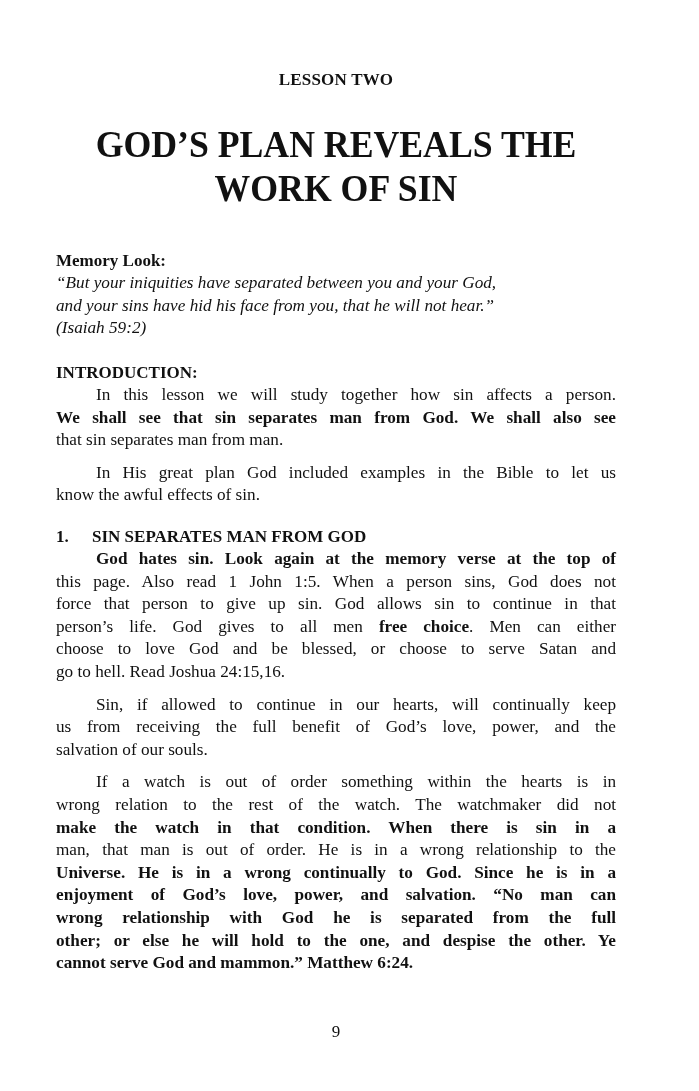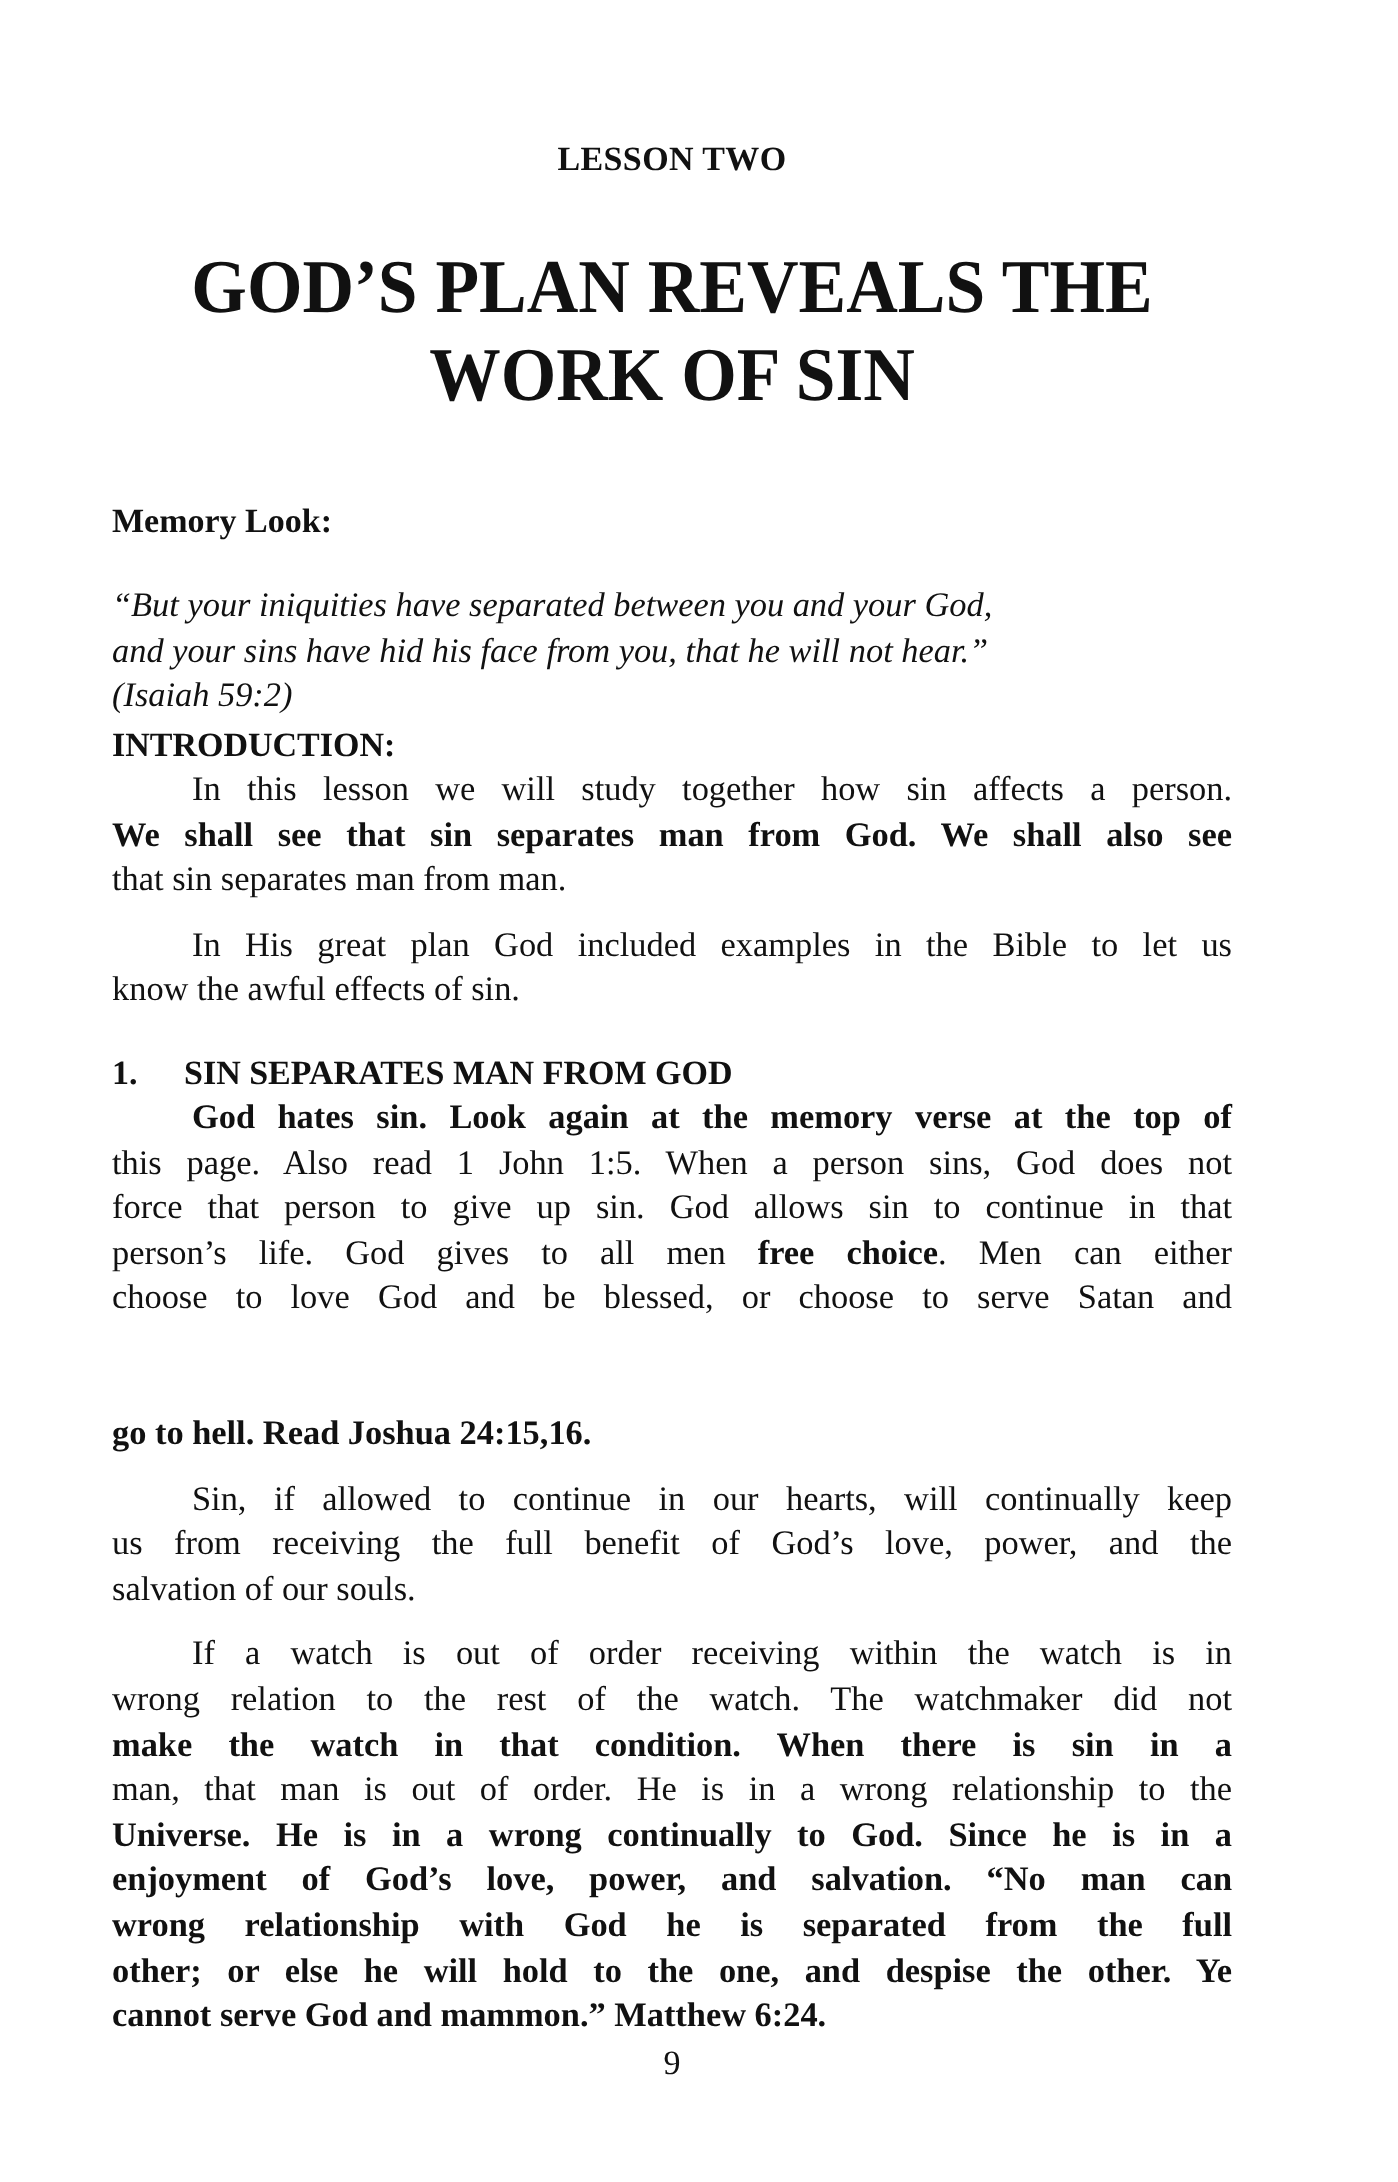--- a/index.html
+++ b/index.html
@@ -13,21 +13,21 @@
     position: absolute; top: 70px; left: 0; width: 560px; text-align: center;
     font-family: "Liberation Serif", serif; font-weight: bold; font-size: 17px; letter-spacing: 0.2px;
   }
   .title {
     position: absolute; top: 122px; left: -20px; width: 600px; text-align: center;
     font-family: "Liberation Serif", serif; font-weight: bold; font-size: 38px; line-height: 44px;
     transform: scaleX(0.94); transform-origin: center;
   }
   .block { position: absolute; left: 0; width: 560px; }
   .heading { font-family: "Liberation Serif", serif; font-weight: bold; font-size: 17px; line-height: 22px; }
-  .italic { font-family: "Liberation Serif", serif; font-style: italic; font-size: 17.2px; line-height: 22.6px; margin-top: 20px; }
+  .italic { font-family: "Liberation Serif", serif; font-style: italic; font-size: 17.2px; line-height: 22.6px; }
   .para { font-family: "Liberation Serif", serif; font-size: 17.2px; line-height: 22.6px; text-align: justify; text-align-last: left; }
   .para .line { display: block; white-space: nowrap; text-align-last: justify; }
   .para .line.last { text-align-last: left; }
   .indent { padding-left: 40px; }
   .bold-inline { font-weight: bold; }
   .heavy { font-weight: 600; }
   .num { display: inline-block; width: 36px; }
   .page-number { position: absolute; top: 1022px; left: 0; width: 560px; text-align: center; font-family: "Liberation Serif", serif; font-size: 17px; }
 </style>
 </head>
@@ -67,29 +67,29 @@
   <div class="block" style="top:526px;">
     <div class="heading">
       <span class="num">1.</span><span>SIN SEPARATES MAN FROM GOD</span>
     </div>
     <div class="para heavy">
       <span class="line indent">God hates sin. Look again at the memory verse at the top of</span>
       <span class="line" style="font-weight:normal;">this page. Also read 1 John 1:5. When a person sins, God does not</span>
       <span class="line" style="font-weight:normal;">force that person to give up sin. God allows sin to continue in that</span>
       <span class="line" style="font-weight:normal;"><span>person’s life. God gives to all men </span><span class="bold-inline">free choice</span><span>. Men can either</span></span>
       <span class="line" style="font-weight:normal;">choose to love God and be blessed, or choose to serve Satan and</span>
-      <span class="line last" style="font-weight:bold;margin-top:45px;">go to hell. Read Joshua 24:15,16.</span>
+      <span class="line last" style="font-weight:normal;">go to hell. Read Joshua 24:15,16.</span>
     </div>
     <div class="para" style="margin-top:10px;">
       <span class="line indent">Sin, if allowed to continue in our hearts, will continually keep</span>
       <span class="line">us from receiving the full benefit of God’s love, power, and the</span>
       <span class="line last">salvation of our souls.</span>
     </div>
     <div class="para" style="margin-top:10px;">
-      <span class="line indent">If a watch is out of order receiving within the watch is in</span>
+      <span class="line indent">If a watch is out of order something within the hearts is in</span>
       <span class="line">wrong relation to the rest of the watch. The watchmaker did not</span>
       <span class="line heavy">make the watch in that condition. When there is sin in a</span>
       <span class="line">man, that man is out of order. He is in a wrong relationship to the</span>
       <span class="line heavy">Universe. He is in a wrong continually to God. Since he is in a</span>
       <span class="line heavy">enjoyment of God’s love, power, and salvation. “No man can</span>
       <span class="line heavy">wrong relationship with God he is separated from the full</span>
       <span class="line heavy">other; or else he will hold to the one, and despise the other. Ye</span>
       <span class="line last heavy">cannot serve God and mammon.” Matthew 6:24.</span>
     </div>
   </div>

